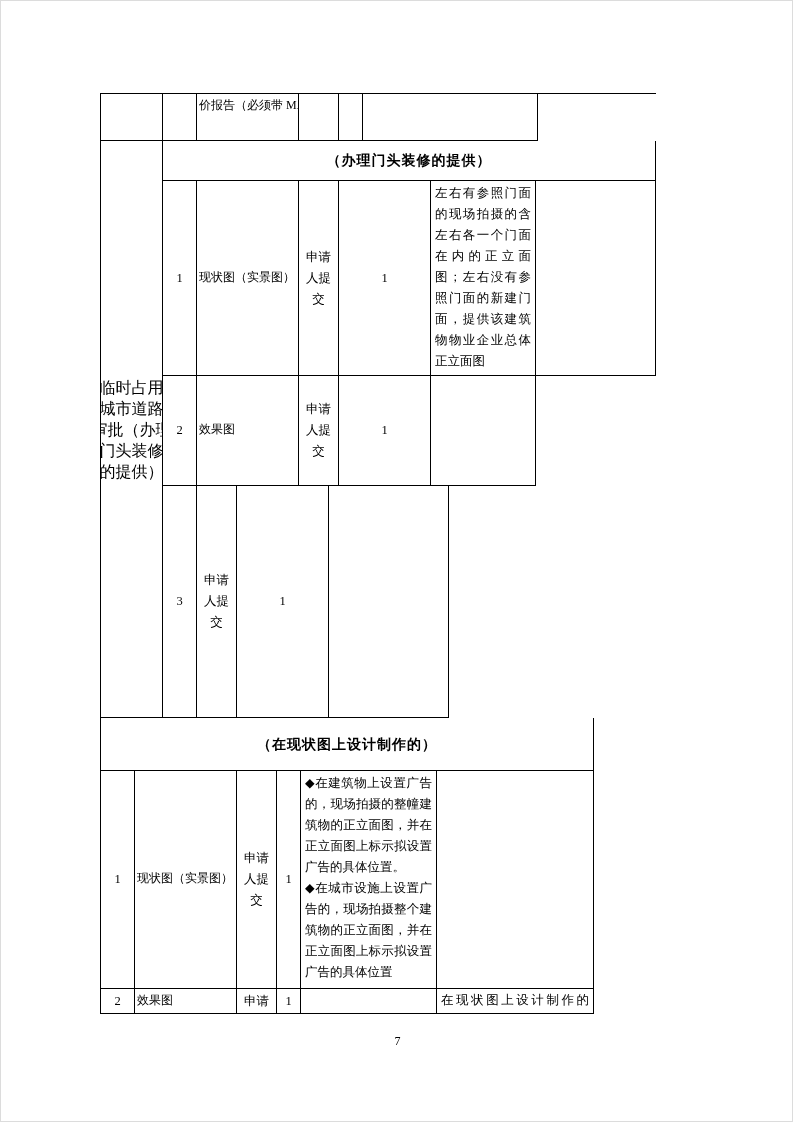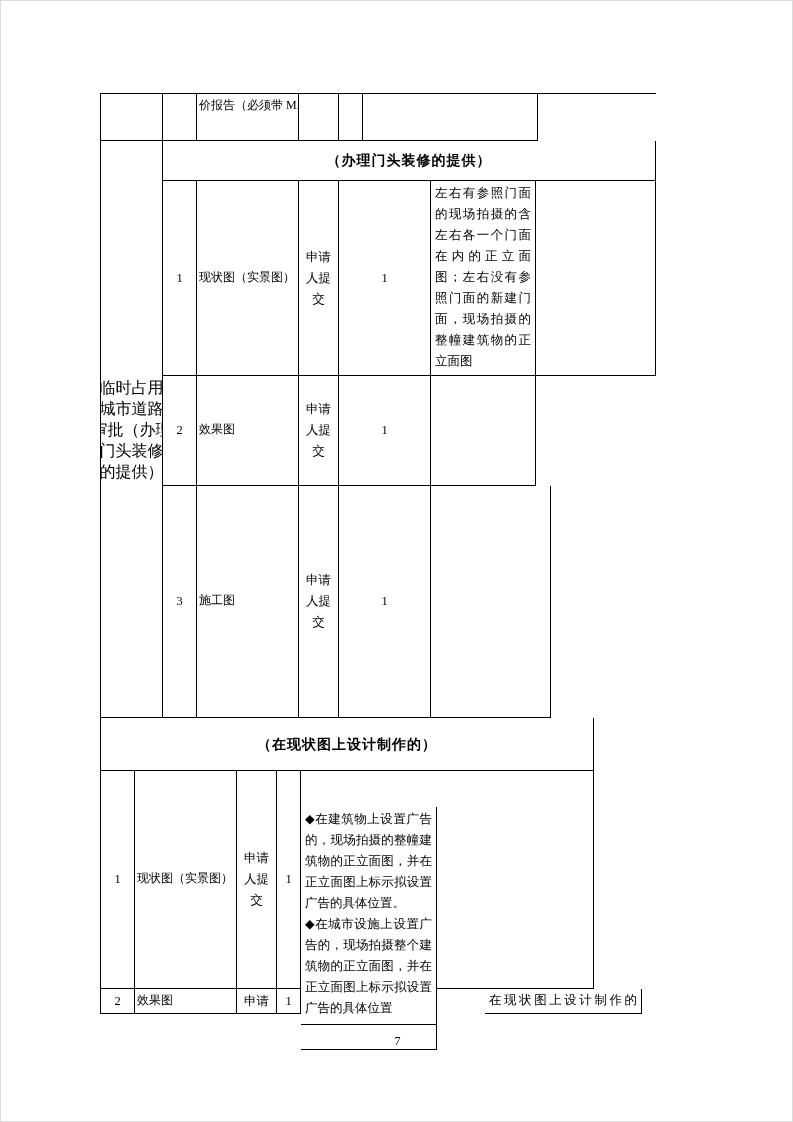--- a/index.html
+++ b/index.html
@@ -8,35 +8,35 @@
   .doc-table{position:absolute;left:99px;top:92px;width:556px;border-left:1px solid #000;border-top:1px solid #000;box-sizing:border-box;}
   .trow{display:flex;}
   .sec{display:flex;}
   .sec-body{display:flex;flex-direction:column;}
   .cell{box-sizing:border-box;border-right:1px solid #000;border-bottom:1px solid #000;overflow:hidden;padding:2px 4px;}
   .ctr{display:flex;align-items:center;justify-content:center;text-align:center;padding:1px 2px;}
   .vctr{display:flex;align-items:center;justify-content:flex-start;font-family:Liberation Mono, monospace;}
   .pre{white-space:pre-line;}
   .prex{white-space:pre;}
   .jus{text-align:justify;}
-  .stretch{text-align:justify;text-align-last:justify;margin-left:48px;}
+  .stretch{text-align:justify;text-align-last:justify;}
   .topcell{padding-top:2px;}
   .name{font-size:12px;padding:1px 2px;white-space:nowrap;}
   .cat{font-size:16px;line-height:21px;}
   .hdr{font-weight:bold;font-size:14px;letter-spacing:1px;}
   
   .w-cat{width:62px;flex:none;}
   .w-num{width:34px;flex:none;}
   .w-name{width:102px;flex:none;}
   .w-sub{width:40px;flex:none;}
   .w-c1{width:92px;flex:none;}
   .w-d1{width:105px;flex:none;}
   .w-l1{width:120px;flex:none;}
   .w-c2{width:24px;flex:none;}
-  .w-d2{width:136px;flex:none;margin-top:36px;}
+  .w-d2{width:136px;flex:none;}
   .w-l2{width:157px;flex:none;}
   .w-dt{width:175px;flex:none;}
   .w-lt{width:118px;flex:none;}
   .w-hdr{width:493px;flex:none;}
   
   .rh-top{height:47px;}
   .rh-h1{height:40px;}
   .rh-r1{height:195px;}
   .rh-r2{height:110px;}
   .rh-r3{height:232px;}
@@ -74,35 +74,34 @@
         <div class="trow rh-h1">
           <div class="cell w-hdr rh-h1 ctr hdr">（办理门头装修的提供）</div>
         </div>
         <div class="trow rh-r1">
           <div class="cell w-num rh-r1 ctr">1</div>
           <div class="cell w-name rh-r1 name vctr">现状图（实景图）</div>
           <div class="cell w-sub rh-r1 ctr prex">申请
 人提
 交</div>
           <div class="cell w-c1 rh-r1 ctr">1</div>
-          <div class="cell w-d1 rh-r1 jus">左右有参照门面的现场拍摄的含左右各一个门面在内的正立面图；左右没有参照门面的新建门面，现场拍摄的整幢建筑物的正立面图</div>
+          <div class="cell w-d1 rh-r1 jus">左右有参照门面的现场拍摄的含左右各一个门面在内的正立面图；左右没有参照门面的新建门面，提供该建筑物物业企业总体正立面图</div>
           <div class="cell w-l1 rh-r1"></div>
         </div>
         <div class="trow rh-r2">
           <div class="cell w-num rh-r2 ctr">2</div>
           <div class="cell w-name rh-r2 name vctr">效果图</div>
           <div class="cell w-sub rh-r2 ctr prex">申请
 人提
 交</div>
           <div class="cell w-c1 rh-r2 ctr">1</div>
           <div class="cell w-d1 rh-r2 jus"></div>
         </div>
         <div class="trow rh-r3">
           <div class="cell w-num rh-r3 ctr">3</div>
-          <div class="cell w-name rh-r3 name vctr">施工图</div>
           <div class="cell w-sub rh-r3 ctr prex">申请
 人提
 交</div>
           <div class="cell w-c1 rh-r3 ctr">1</div>
           <div class="cell w-l1 rh-r3"></div>
         </div>
       </div>
     </div>
 
     <div class="sec">

